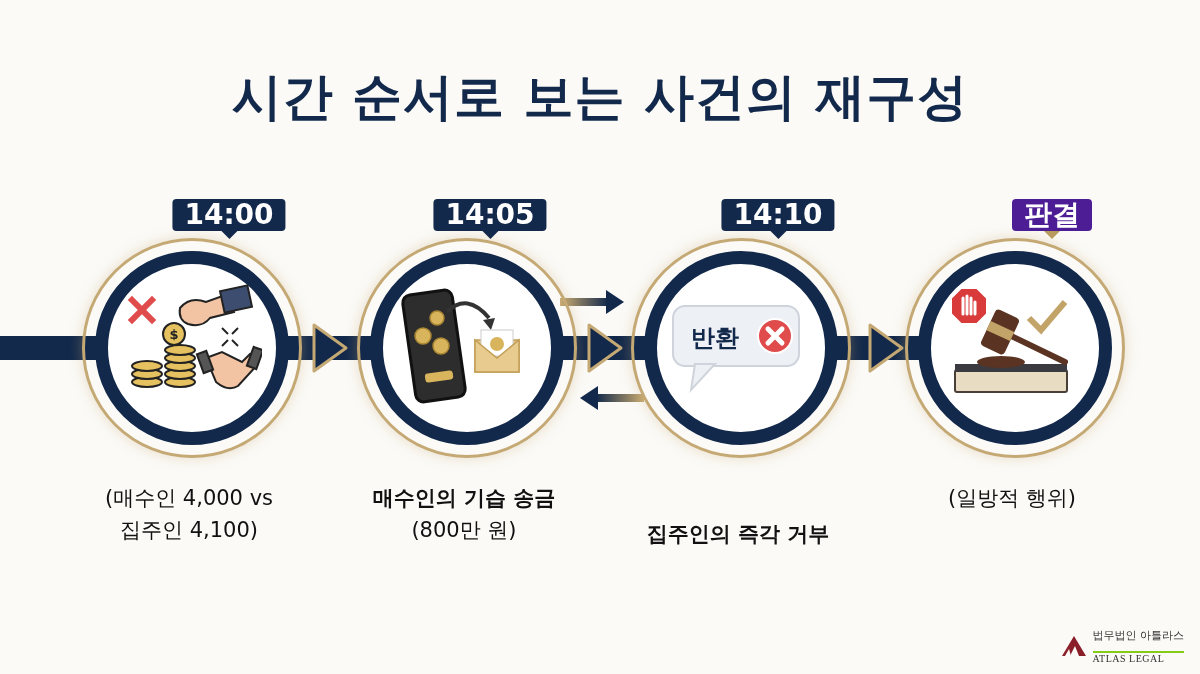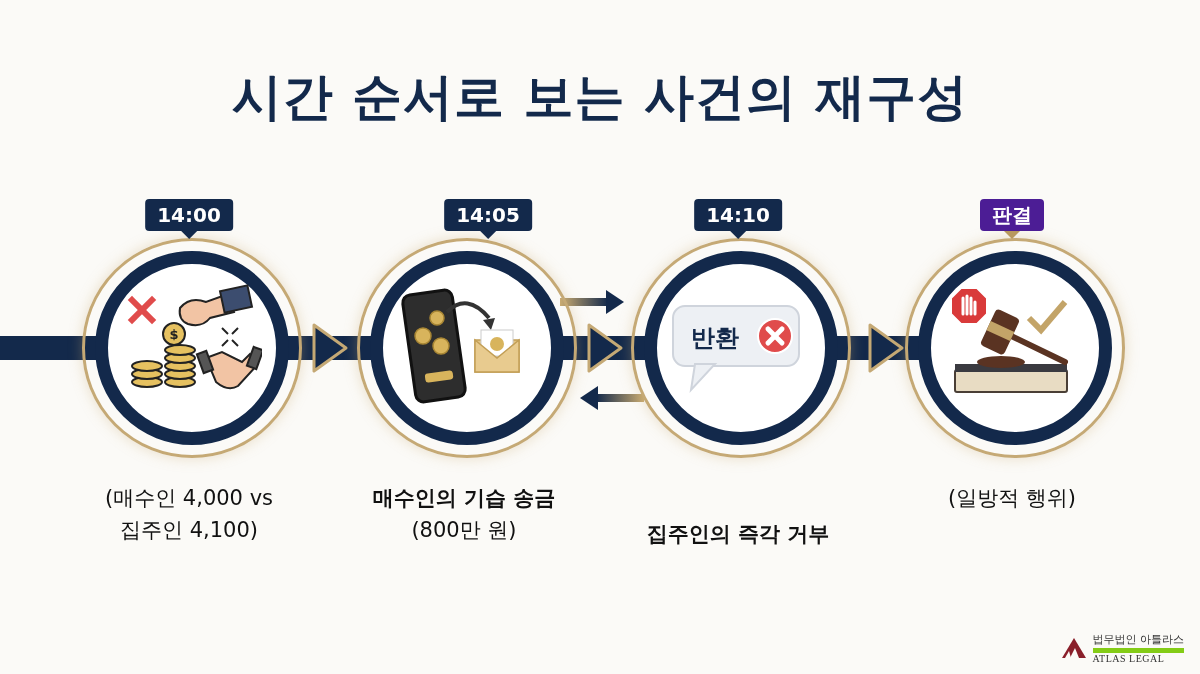--- a/index.html
+++ b/index.html
@@ -23,40 +23,40 @@
     position:absolute; left:0; top:0; width:214px; height:214px; border-radius:50%;
     border:3px solid #c5a975; box-shadow:0 0 14px rgba(200,170,110,0.35);
   }
   .node .ring {
     position:absolute; left:13px; top:13px; width:168px; height:168px; border-radius:50%;
     border:13px solid #13294b; background:#fff;
   }
   .node .art { position:absolute; left:40px; top:40px; width:140px; height:140px; }
   .badge {
     position:absolute; top:199px; height:32px; padding:0 12px; border-radius:4px;
-    background:#13294b; color:#fff; font-size:20px; font-weight:bold;
-    line-height:32px; text-align:center; transform:translateX(-50%);
+    background:#13294b; color:#fff; font-size:28px; font-weight:bold;
+    line-height:32px; text-align:center; transform:translateX(-50%);margin-left:40px;
   }
   .badge::after {
     content:""; position:absolute; left:50%; bottom:-8px; margin-left:-8px;
     border-left:8px solid transparent; border-right:8px solid transparent;
     border-top:8px solid #13294b;
   }
   .badge.gold { background:#4c1d95; }
   .badge.gold::after { border-top-color:#b8995e; }
   .caption {
     position:absolute; top:482px; width:300px; text-align:center;
     transform:translateX(-50%); font-size:21px; line-height:32px; color:#111;
   }
   .caption .head { font-weight:bold; }
   .footer {
     position:absolute; right:16px; bottom:10px; display:flex; align-items:center; gap:6px;
   }
   .footer .names { display:flex; flex-direction:column; }
-  .footer .ko { font-size:11px; color:#333; border-bottom:5px solid #84cc16; padding-bottom:1px; }
+  .footer .ko { font-size:11px; color:#333; border-bottom:2px solid #84cc16; padding-bottom:8px; }
   .footer .en { font-family:Liberation Serif, serif; font-size:10px; color:#333; letter-spacing:0.5px; }
 </style>
 </head>
 <body>
 
 <div class="title">시간 순서로 보는 사건의 재구성</div>
 
 <div class="track">
   <div class="track-seg" style="left:0;width:100px;"></div>
   <div class="track-seg" style="left:280px;width:100px;"></div>
@@ -142,21 +142,21 @@
     </g>
     <rect x="28" y="94" width="28" height="9" rx="3" fill="#d8b45c" transform="rotate(-8 42 98)"></rect>
     <path d="M50,34 q20,-20 42,6" fill="none" stroke="#333" stroke-width="4"></path>
     <polygon points="86,42 98,40 94,52" fill="#333"></polygon>
     <rect x="78" y="62" width="44" height="32" fill="#e3c486" stroke="#c29e55" stroke-width="1.5"></rect>
     <rect x="84" y="52" width="32" height="26" fill="#fff" stroke="#ccc"></rect>
     <circle cx="100" cy="66" r="7" fill="#d8b45c"></circle>
     <polygon points="78,62 100,80 122,62 122,94 78,94" fill="#e8cb8f" stroke="#c29e55" stroke-width="1.5"></polygon>
   </svg>
 </div>
-<div class="badge" style="left:488px;text-align:right;">14:05</div>
+<div class="badge" style="left:450px;text-align:right;">14:05</div>
 
 <div class="node" style="left:631px;">
   <div class="outer"></div>
   <div class="ring"></div>
   <svg class="art" viewBox="0 0 140 140">
     <rect x="2" y="28" width="126" height="60" rx="12" fill="#edf0f4" stroke="#cfd4dc" stroke-width="2"></rect>
     <polygon points="24,86 20,112 44,86" fill="#edf0f4" stroke="#cfd4dc" stroke-width="2"></polygon>
     <text x="44" y="68" font-size="24" font-weight="bold" fill="#13294b" text-anchor="middle" font-family="DejaVu Sans, sans-serif">반환</text>
     <circle cx="104" cy="58" r="17" fill="#e04b4b" stroke="#fff" stroke-width="2"></circle>
     <g stroke="#fff" stroke-width="5" stroke-linecap="round">

